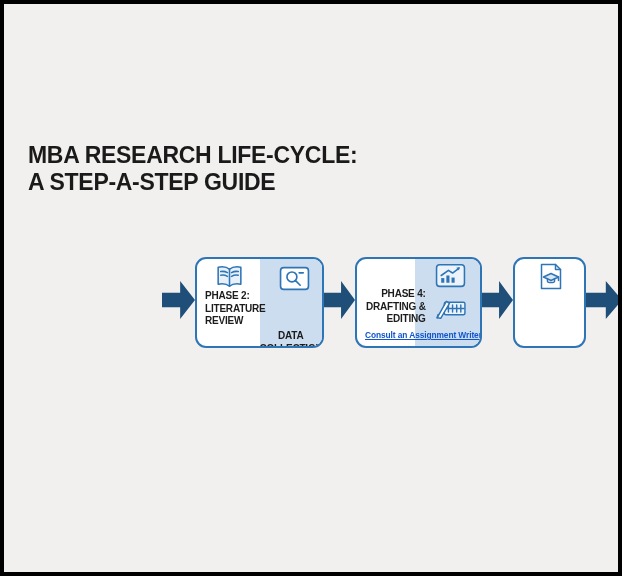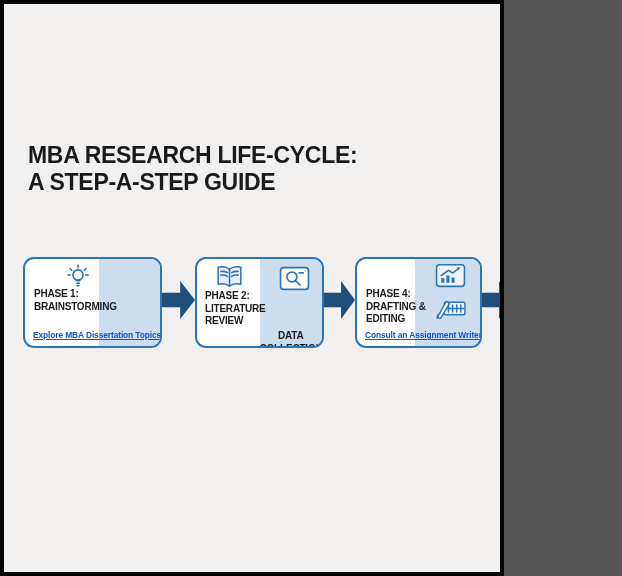--- a/index.html
+++ b/index.html
@@ -1,19 +1,19 @@
 <!DOCTYPE html>
 <html><head>
 <meta charset="utf-8">
 <style>
   html,body{margin:0;padding:0;background:#555;}
   *{box-sizing:border-box;}
   .frame{
     position:relative;
-    width:504px;height:576px;
+    width:622px;height:576px;
     background:#f1f0ee;
     border:4px solid #000000;
     overflow:hidden;
     font-family:"Liberation Sans", sans-serif;
   }
   .title{
     position:absolute;left:24px;top:138px;
     font-size:23px;font-weight:700;line-height:27px;
     letter-spacing:-0.3px;color:#1a1a1a;
     white-space:pre-line;
@@ -59,39 +59,20 @@
   .icon svg{display:block;}
 </style>
 </head>
 <body>
 
 <div class="frame">
 
   <div class="title">MBA RESEARCH LIFE-CYCLE:
 A STEP-A-STEP GUIDE</div>
 
-  <div class="pbox box1">
-    <div class="half-accent"></div>
-    <span class="icon" style="left:38px;top:4px;">
-      <svg width="30" height="28" viewBox="0 0 28 28" fill="none" stroke="#2e75b6" stroke-width="1.6" stroke-linecap="round" stroke-linejoin="round">
-        <path d="M14 2.2v2.4"></path>
-          <path d="M6 5.5l1.8 1.8"></path>
-          <path d="M22 5.5l-1.8 1.8"></path>
-        <path d="M3.8 12h2.6"></path>
-          <path d="M21.6 12h2.6"></path>
-        <circle cx="14" cy="12" r="5.1"></circle>
-        <path d="M12.2 17.8h3.6"></path>
-          <path d="M12.7 20.2h2.6"></path>
-          <path d="M13.2 22.6h1.6"></path>
-      </svg>
-    </span>
-    <div class="phase-label" style="left:9px;top:29px;">PHASE 1:
-BRAINSTORMING</div>
-    <a class="phase-link">Explore MBA Dissertation Topics</a>
-  </div>
 
   <div class="arrow arrow1"></div>
 
   <div class="pbox box2">
     <div class="half-accent"></div>
     <span class="icon" style="left:16px;top:5px;">
       <svg width="33" height="27" viewBox="0 0 32 26" fill="none" stroke="#2e75b6" stroke-width="1.5" stroke-linecap="round" stroke-linejoin="round">
         <path d="M16 5 C13.5 2.8 9.5 2.2 5 3 V19.5 C9.5 18.7 13.5 19.3 16 21.5 C18.5 19.3 22.5 18.7 27 19.5 V3 C22.5 2.2 18.5 2.8 16 5 Z" fill="#e8f0fa"></path>
         <path d="M16 5 V21.5"></path>
         <path d="M7.5 7.2c2.3-.4 4.6 0 6.5 1.1"></path>
@@ -134,21 +115,21 @@
         <rect x="10" y="5" width="20" height="12" rx="1.5" fill="#edf3fb"></rect>
         <path d="M14 7.5v7"></path>
           <path d="M18 7.5v7"></path>
           <path d="M22 7.5v7"></path>
           <path d="M26 7.5v7"></path>
         <path d="M11 11h18"></path>
         <path d="M3 20 L12 4 L15 6 L6.5 20.5 Z" fill="#ffffff"></path>
         <path d="M3 20 l1-3.2"></path>
       </svg>
     </span>
-    <div class="phase-label" style="left:9px;top:29px;">PHASE 4:
+    <div class="phase-label" style="left:9px;top:29px;text-align:right;">PHASE 4:
 DRAFTING &amp;
 EDITING</div>
     <a class="phase-link">Consult an Assignment Writer</a>
   </div>
 
   <div class="arrow arrow3"></div>
 
   <div class="pbox box4">
     <span class="icon" style="left:23px;top:3px;">
       <svg width="26" height="29" viewBox="0 0 26 28" fill="none" stroke="#2e75b6" stroke-width="1.5" stroke-linecap="round" stroke-linejoin="round">

